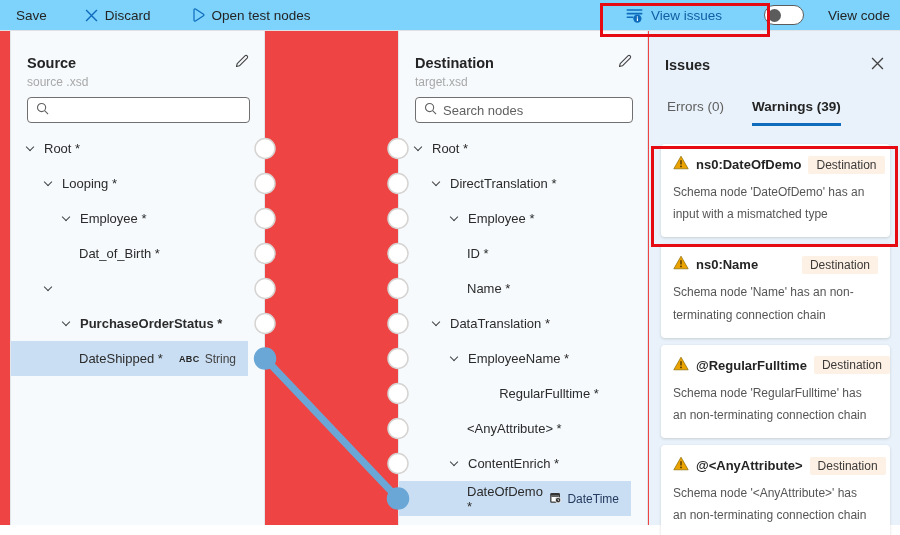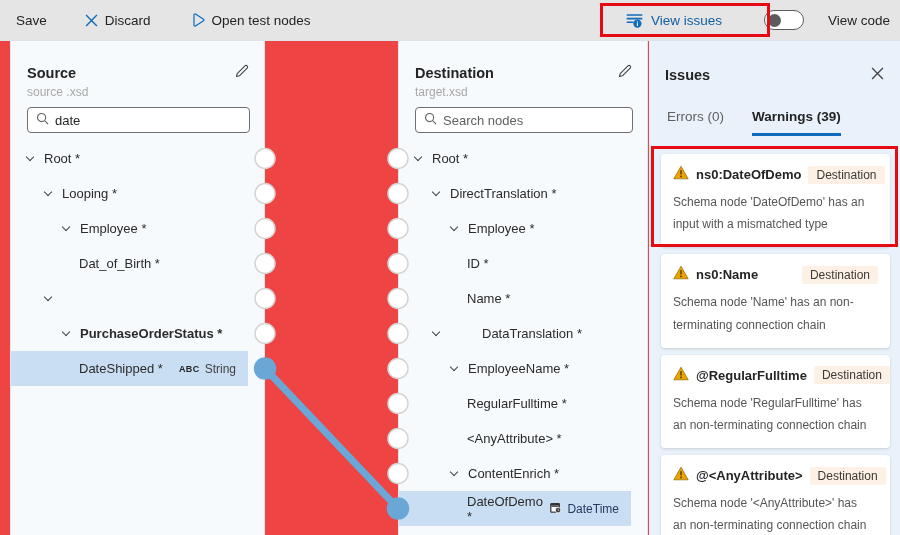--- a/index.html
+++ b/index.html
@@ -1,21 +1,21 @@
 <!DOCTYPE html>
 <html><head>
 <meta charset="utf-8">
 <style>
   * { margin:0; padding:0; box-sizing:border-box; }
   html,body { width:900px; height:535px; overflow:hidden; }
   body { font-family:"Liberation Sans","DejaVu Sans",sans-serif; background:#fff; color:#242424; }
   .app { position:relative; width:900px; height:535px; }
 
   
-  .toolbar { height:41px; background:#e5e5e5; border-bottom:1px solid #dfe3e8;
+  .toolbar { height:31px; background:#7dd3fc; border-bottom:1px solid #dfe3e8;
              display:flex; align-items:center; padding:0 10px 0 4px; font-size:13.5px; }
   .tbtn { display:flex; align-items:center; gap:7px; background:none; border:none;
           font:inherit; color:#242424; padding:0 12px; height:32px; cursor:pointer; }
   .tbtn svg { display:block; }
   .tright { margin-left:auto; display:flex; align-items:center; gap:24px; }
   .view-issues { color:#115ea3; font-weight:400; padding-right:18px; }
   .toggle { width:40px; height:20px; border:1px solid #5c5c5c; border-radius:11px;
             background:#fff; position:relative; cursor:pointer; }
   .knob { position:absolute; left:3px; top:2.6px; width:13px; height:13px; border-radius:50%; background:#5c5c5c; }
 
@@ -135,21 +135,20 @@
           </button>
         </div>
         <div class="psub">source .xsd</div>
         <div class="searchbox">
           <span>
             <svg width="13" height="13" viewBox="0 0 14 14">
                 <circle cx="6" cy="6" r="4.4" fill="none" stroke="#616161" stroke-width="1.2"></circle>
                 <line x1="9.3" y1="9.3" x2="13" y2="13" stroke="#616161" stroke-width="1.2"></line>
               </svg>
           </span>
-          <input type="text" value="date" style="">
         </div>
       </div>
       <div class="tree" id="src-tree">
           <div class="trow" style="padding-left: 16px;">
             <span class="chev">
               <i></i>
             </span>
             <span class="tlabel">Root *</span>
           </div>
           <div class="trow" style="padding-left: 34px;">
@@ -227,33 +226,33 @@
               <i></i>
             </span>
             <span class="tlabel">Employee *</span>
           </div>
           <div class="trow" style="padding-left: 68px;">
             <span class="tlabel">ID *</span>
           </div>
           <div class="trow" style="padding-left: 68px;">
             <span class="tlabel">Name *</span>
           </div>
-          <div class="trow" style="padding-left: 34px; gap: 32px;">
+          <div class="trow" style="padding-left: 34px;">
             <span class="chev">
               <i></i>
             </span>
             <span class="tlabel">DataTranslation *</span>
           </div>
           <div class="trow" style="padding-left: 52px;">
             <span class="chev">
               <i></i>
             </span>
             <span class="tlabel">EmployeeName *</span>
           </div>
-          <div class="trow" style="padding-left: 68px;">
+          <div class="trow" style="padding-left: 68px; justify-content: center;">
             <span class="tlabel">RegularFulltime *</span>
           </div>
           <div class="trow" style="padding-left: 68px;">
             <span class="tlabel">&lt;AnyAttribute&gt; *</span>
           </div>
           <div class="trow" style="padding-left: 52px;">
             <span class="chev">
               <i></i>
             </span>
             <span class="tlabel">ContentEnrich *</span>

